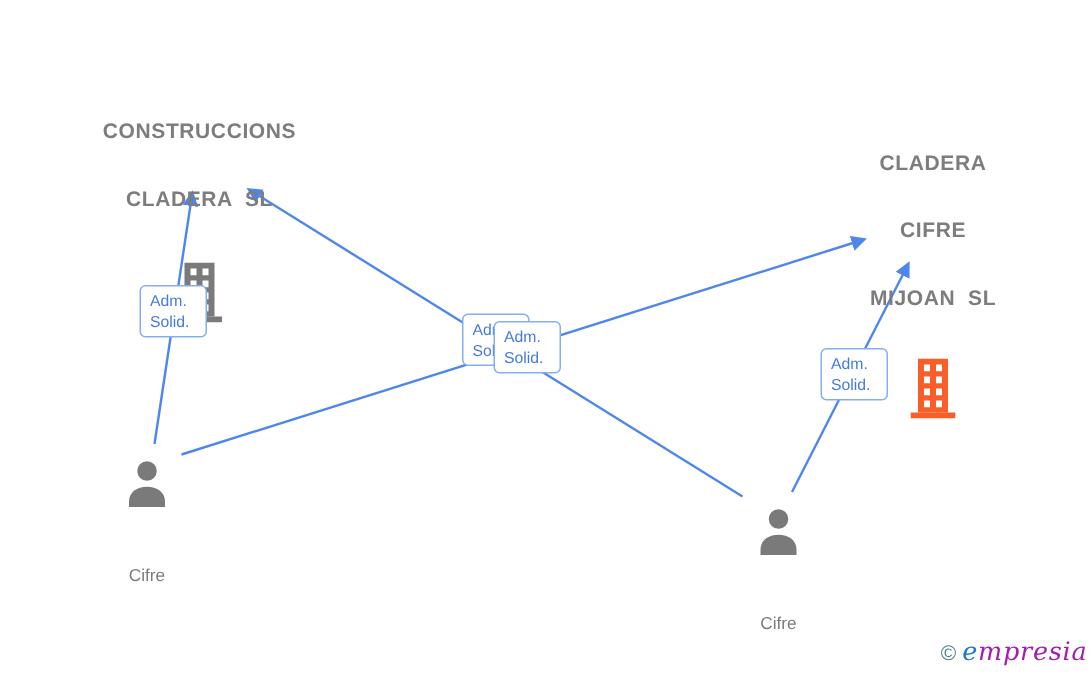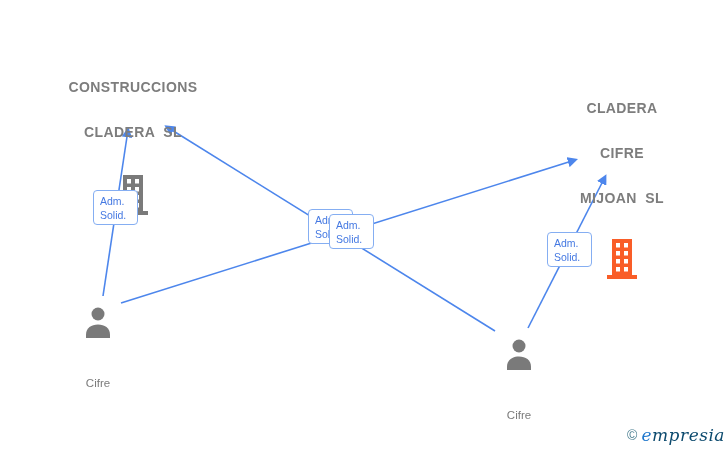--- a/index.html
+++ b/index.html
@@ -35,21 +35,21 @@
   }
   .brand .copy {
     color:#4b7f91; font-size:14px; margin-right:4px;
     font-family:"Liberation Sans", sans-serif;
   }
   .brand .word {
     font-family:"DejaVu Serif", serif; font-style:italic; font-size:17px;
     letter-spacing:0.5px;
   }
   .brand .word .e { color:#1d76cc; }
-  .brand .word .rest { color:#0c4a6e;text-align:right; }
+  .brand .word .rest { color:#a21caf;text-align:right; }
 </style>
 </head>
 <body>
 
 <div class="canvas">
 
   <svg class="edges" width="728" height="450" viewBox="0 0 728 450">
     <defs>
       <marker id="arrow" viewBox="0 0 10 10" refX="7" refY="5" markerWidth="6.5" markerHeight="6.5" orient="auto-start-reverse">
         <path d="M0,0 L10,5 L0,10 z" fill="#4d86ec"></path>

